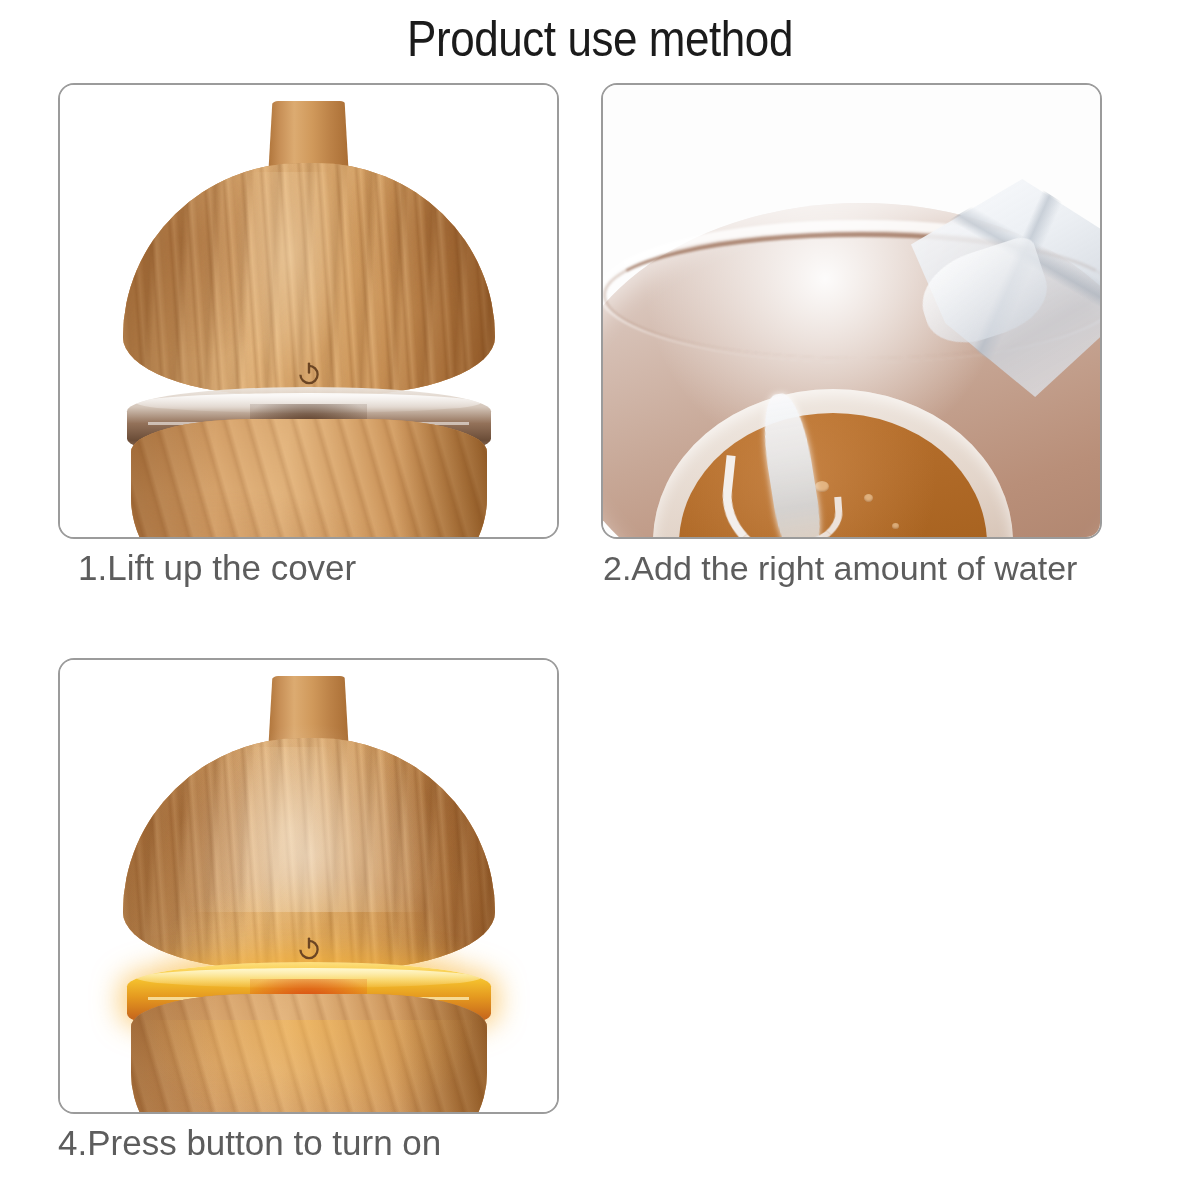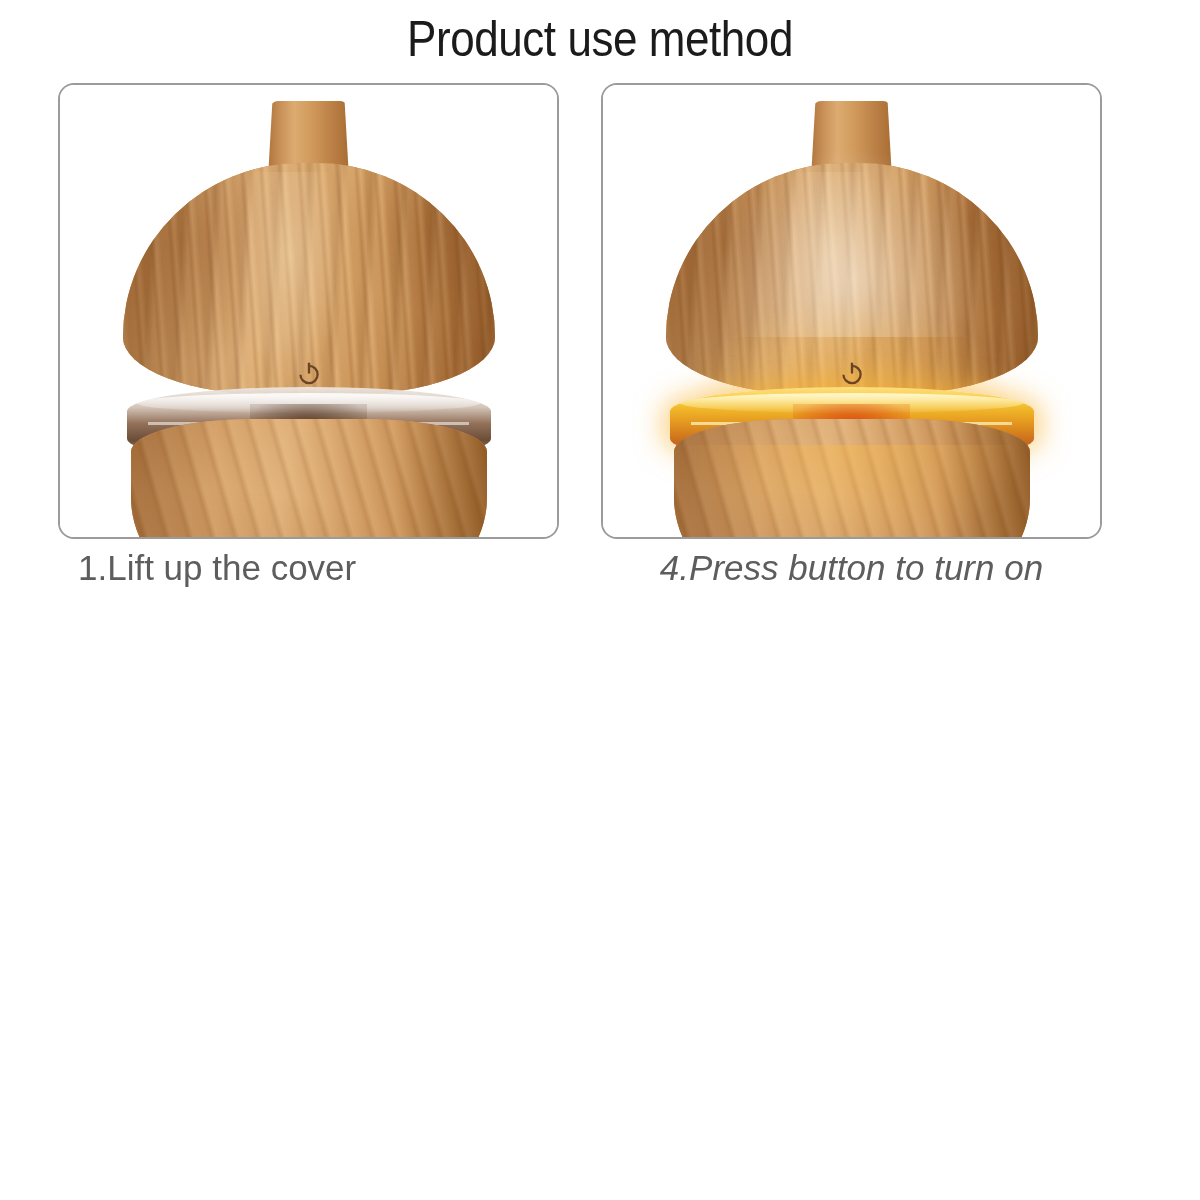--- a/index.html
+++ b/index.html
@@ -50,21 +50,21 @@
     left:0; right:0; top:462px;
     height:46px;
     font-size:35px;
     line-height:46px;
     color:#5d5d5d;
     text-align:center;
     white-space:nowrap;
   }
   .cap-left  { text-align:left;  padding-left:20px; }
   .cap-wide  { text-align:left;  padding-left:2px; font-size:34px; }
-  .cap-right { text-align:center;font-style:italic; }
+  .cap-right { text-align:left; }
 
   
   .diffuser-stage {
     position:absolute; inset:0;
     background:#ffffff;
   }
   .diffuser {
     position:absolute;
     left:50%; top:50%;
     transform:translate(-50%,-50%);
@@ -493,20 +493,45 @@
               <circle cx="14" cy="15.5" r="8.6" fill="none" stroke="#6b4523" stroke-width="2.3" stroke-dasharray="40 14" transform="rotate(-90 14 15.5)"></circle>
               <line x1="14" y1="4.6" x2="14" y2="13.6" stroke="#6b4523" stroke-width="2.4" stroke-linecap="round"></line>
             </svg>
           </div>
         </div>
       </div>
     </div>
     <div class="step-caption cap-left">1.Lift up the cover</div>
   </div>
 
+  <div class="step-cell">
+    <div class="step-panel">
+      <div class="pour-stage">
+        <div class="pour-outer">
+          <div class="pour-rim-hi"></div>
+          <div class="pour-rim-dark"></div>
+          <div class="pour-inner-ring">
+            <div class="pour-water">
+              <div class="bub" style="left:44%;top:26%;width:14px;height:11px;"></div>
+              <div class="bub" style="left:60%;top:31%;width:9px;height:8px;"></div>
+              <div class="bub" style="left:69%;top:42%;width:7px;height:6px;"></div>
+
+            </div>
+          </div>
+          <div class="pour-splash"></div>
+          <div class="pour-splash2"></div>
+          <div class="pour-stream"></div>
+        </div>
+        <div class="pour-cup"></div>
+        <div class="pour-cup-edge"></div>
+        <div class="pour-cup-lip"></div>
+      </div>
+    </div>
+    <div class="step-caption cap-wide">2.Add the right amount of water</div>
+  </div>
 
 
   <div class="step-cell">
     <div class="step-panel">
       <div class="diffuser-stage">
         <div class="diffuser">
           <div class="df-neck"></div>
           <div class="df-top">
             <div class="wood-a"></div>
             <div class="shade-l"></div>

